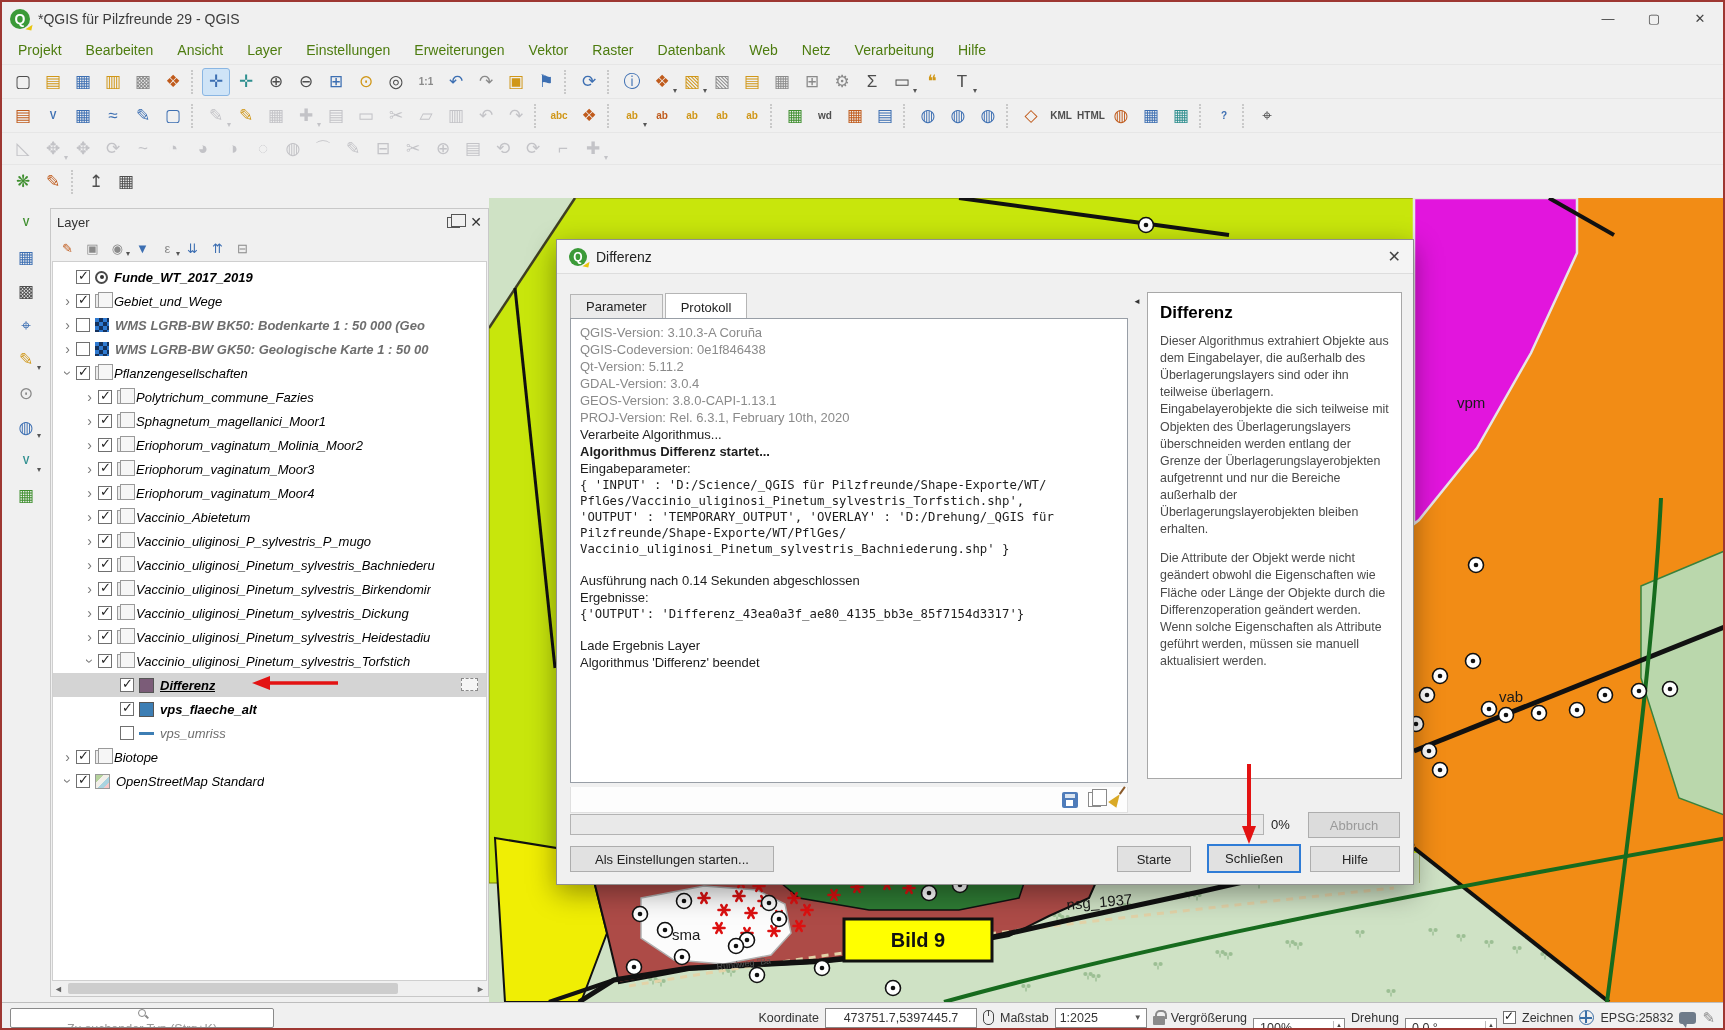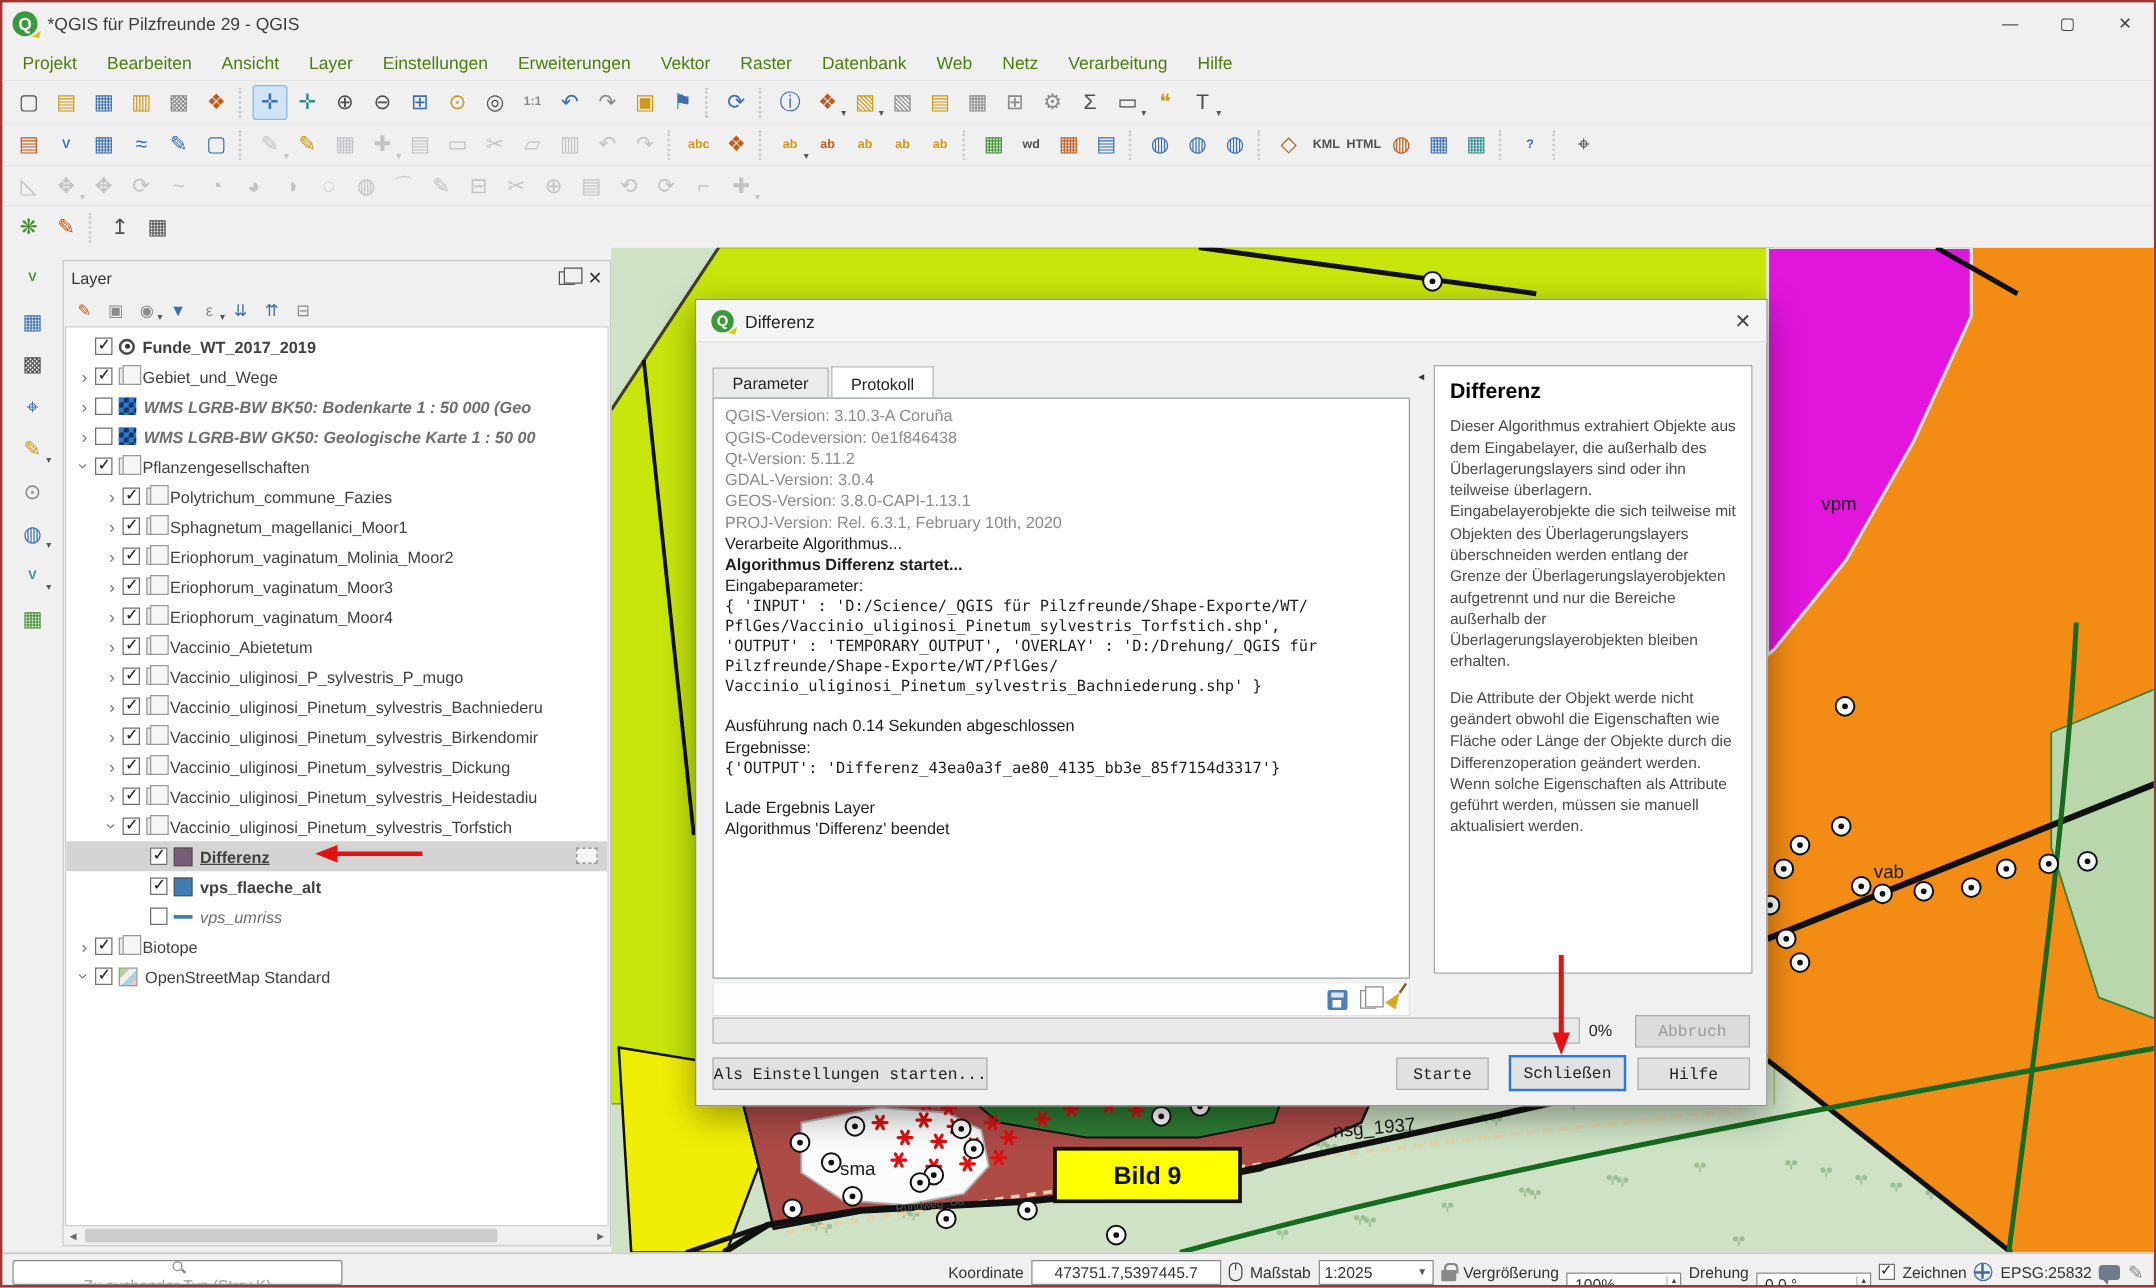--- a/index.html
+++ b/index.html
@@ -67,21 +67,21 @@
   .ic-point::after{content:"";position:absolute;left:2.5px;top:2.5px;width:4px;height:4px;background:#333;border-radius:50%;}
   .ic-wms{width:14px;height:14px;background-image:
     linear-gradient(45deg,#14315c 25%,transparent 25%,transparent 75%,#14315c 75%),
     linear-gradient(45deg,#14315c 25%,#2f7ad1 25%,#2f7ad1 75%,#14315c 75%);
     background-size:8px 8px;background-position:0 0,4px 4px;}
   .ic-swp{width:15px;height:15px;background:#7b5c78;border:1px solid #555;}
   .ic-swb{width:15px;height:15px;background:#3d7eb4;border:1px solid #555;}
   .ic-line{width:15px;height:3px;background:#3d7eb4;}
   .ic-osm{width:15px;height:15px;border:1px solid #999;background:
     linear-gradient(135deg,#b5d29c 0 30%,#f2efe9 30% 55%,#aad3df 55% 78%,#f5c6c6 78%);}
-  .llabel{font-size:13px;color:#404040;white-space:nowrap;overflow:hidden;}
+  .llabel{font-size:13px;color:#000000;white-space:nowrap;overflow:hidden;font-style:italic;}
   .llabel.b{font-weight:bold;}
   .llabel.bu{font-weight:bold;text-decoration:underline;}
   .llabel.wms{font-weight:bold;font-style:italic;color:#6e6e6e;}
   .llabel.it{font-style:italic;color:#6e6e6e;}
   .badge{position:absolute;right:8px;top:5px;width:17px;height:13px;border:1px dashed #8a8a8a;
     background:#f5f5f5;}
   .hscroll{height:15px;background:#f0f0f0;display:flex;align-items:center;}
   .harr{width:15px;text-align:center;font-size:9px;color:#666;}
   .htrack{flex:1;height:13px;position:relative;background:#f0f0f0;}
   .hthumb{position:absolute;left:2px;top:1px;width:330px;height:11px;background:#cdcdcd;border-radius:2px;}
@@ -118,22 +118,22 @@
   .ic-broom::before{content:"";position:absolute;left:-1px;top:-9px;width:2px;height:9px;background:#8a5a2a;}
   .helpbox{position:absolute;left:590px;top:52px;width:255px;height:487px;background:#fff;
     border:1px solid #a8a8a8;padding:8px 12px;overflow:hidden;}
   .helpbox h2{margin:2px 0 10px 0;font-size:17px;color:#000;}
   .helpbox p{margin:0 0 12px 0;font-size:12.4px;line-height:1.38;color:#4a4a4a;}
   .collapse-ar{position:absolute;left:576px;top:57px;font-size:8px;color:#333;}
   .pbar{position:absolute;left:13px;top:574px;width:694px;height:21px;background:#e9e9e9;
     border:1px solid #b3b3b3;}
   .pct{position:absolute;left:714px;top:577px;font-size:13px;color:#222;}
   .btn{position:absolute;height:26px;background:#e1e1e1;border:1px solid #adadad;font-size:13px;
-    color:#222;display:flex;align-items:center;justify-content:center;padding:0 0;
-    font-family:Liberation Mono, monospace;}
+    color:#222;display:flex;align-items:center;justify-content:center;padding:0 24px;
+    font-family:Liberation Sans, sans-serif;}
   .btn.dis{color:#9a9a9a;background:#dcdcdc;}
   .btn.focus{border:2px solid #2f7cd6;height:29px;}
   
   .anno{position:absolute;z-index:30;pointer-events:none;}
   
   .sbar{position:absolute;left:0;top:1000px;width:100%;height:30px;background:#f0f0f0;
     border-top:1px solid #bdbdbd;display:flex;align-items:center;padding:0 8px;gap:6px;
     font-size:12.5px;color:#333;}
   .search{width:264px;height:20px;background:#fff;border:1px solid #8a8a8a;border-radius:2px;
     display:flex;align-items:center;padding:0 5px;gap:5px;flex-direction:column;}

